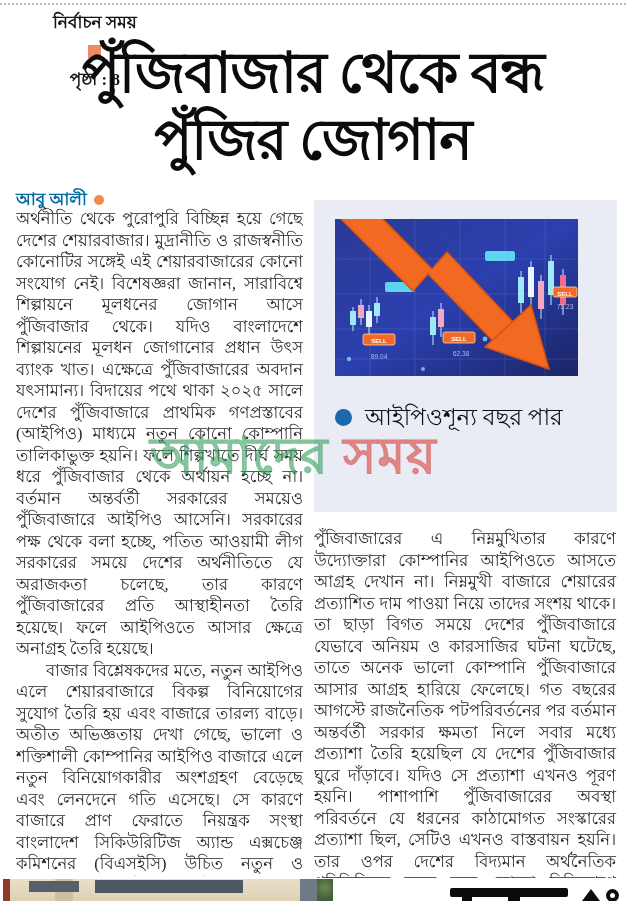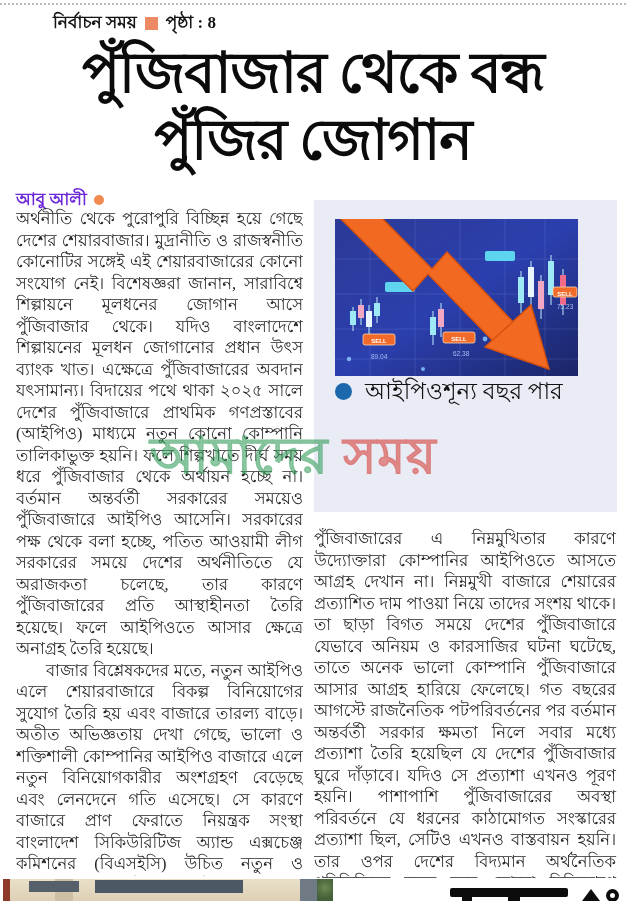--- a/index.html
+++ b/index.html
@@ -3,39 +3,39 @@
 <meta charset="utf-8">
 <style>
   * { margin:0; padding:0; box-sizing:border-box; }
   html,body { background:#ffffff; }
   body { font-family:"Liberation Serif", serif; }
   .page { position:relative; width:626px; height:901px; background:#ffffff; overflow:hidden; }
 
   .dotted-top { position:absolute; top:3px; left:0; width:626px; border-top:2px dotted #b9b9b9; }
 
   .kicker { position:absolute; top:9px; left:53px; display:flex; align-items:center; gap:8px;
-            font-size:17px; font-weight:600; color:#141414; }
+            font-size:17px; font-weight:600; color:#141414;flex-direction:column; }
   .kicker-square { width:13px; height:13px; background:#ee8a63; display:inline-block; }
 
   .headline { position:absolute; top:40px; left:0; width:626px; text-align:center;
               font-weight:700; color:#0b0b0b; font-size:56px; line-height:67px; letter-spacing:-1px; }
 
-  .byline { position:absolute; top:186px; left:16px; font-size:17px; font-weight:700; color:#6d28d9;
+  .byline { position:absolute; top:186px; left:16px; font-size:17px; font-weight:700; color:#0369a1;
             display:flex; align-items:center; gap:7px; }
   .byline-dot { width:10px; height:10px; border-radius:50%; background:#f08a50; display:inline-block; }
 
   .col-left { position:absolute; top:208px; left:16px; width:287px; height:668px; overflow:hidden; }
   .bodytext p { font-size:16.4px; line-height:21.5px; text-align:justify; color:#272727; margin:0; }
   .bodytext p.indent { text-indent:30px; }
 
   .col-right { position:absolute; top:200px; left:314px; width:303px; height:678px; overflow:hidden; }
 
   .feature-panel { position:relative; width:303px; height:312px; background:#e9ecf5; padding:19px 0 0 21px; }
   .photo-frame { width:243px; height:157px; overflow:hidden; display:block; }
-  .bullets { padding-right:14px; }
+  .bullets { margin-top:26px; padding-right:14px; }
   .bullet-item { display:flex; gap:13px; margin-bottom:14px; }
   .bullet-dot { flex:0 0 auto; width:17px; height:17px; border-radius:50%; background:#1c68ad; margin-top:7px; }
   .bullet-label { font-size:23px; line-height:31px; color:#101010; }
 
   .col-right .bodytext { margin-top:16px; padding-right:1px; }
 
   .watermark { position:absolute; left:150px; top:418px; z-index:6; pointer-events:none;
                font-weight:400; font-size:50px; letter-spacing:1px; white-space:nowrap;
                opacity:0.6; font-family:"Liberation Sans", sans-serif; }
   .wm-green { color:rgba(255,255,255,0.12); -webkit-text-stroke:2px #2e9a57; text-shadow:0 0 1px #2e9a57; }

